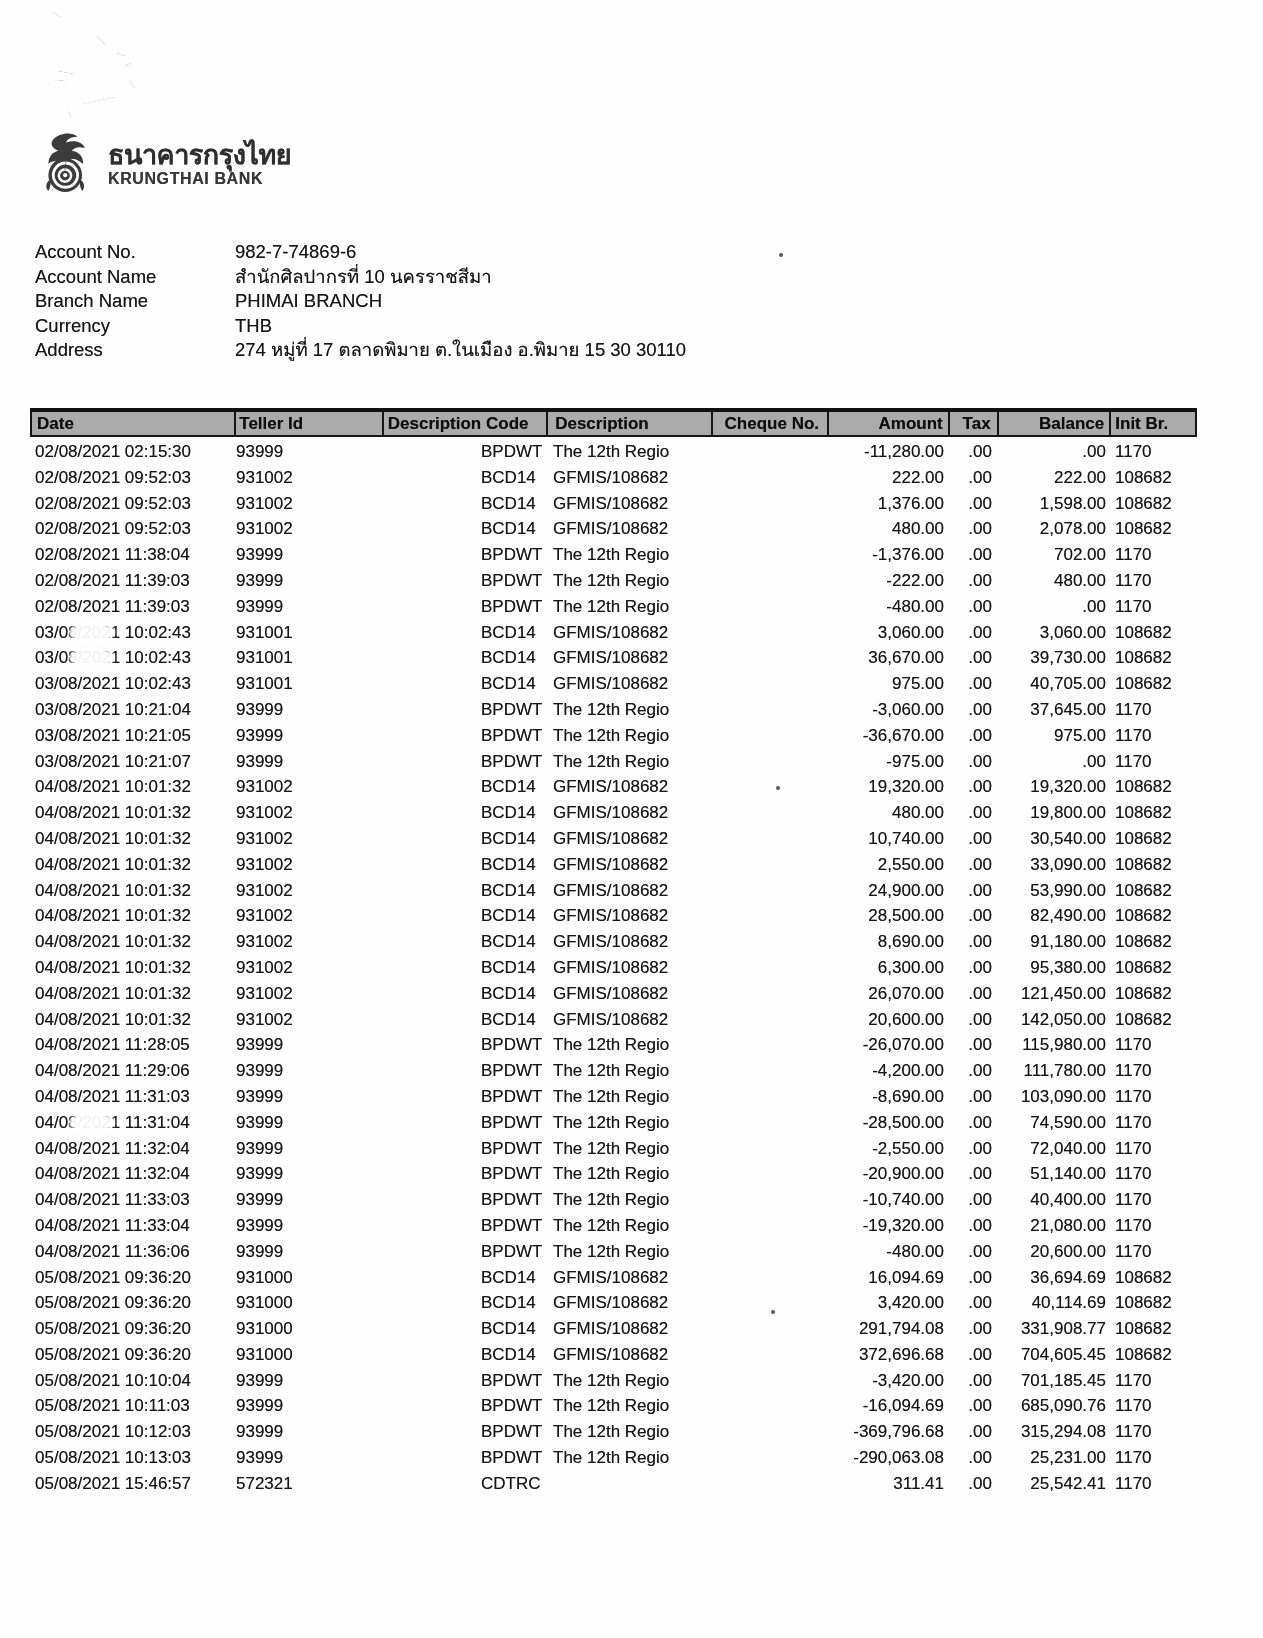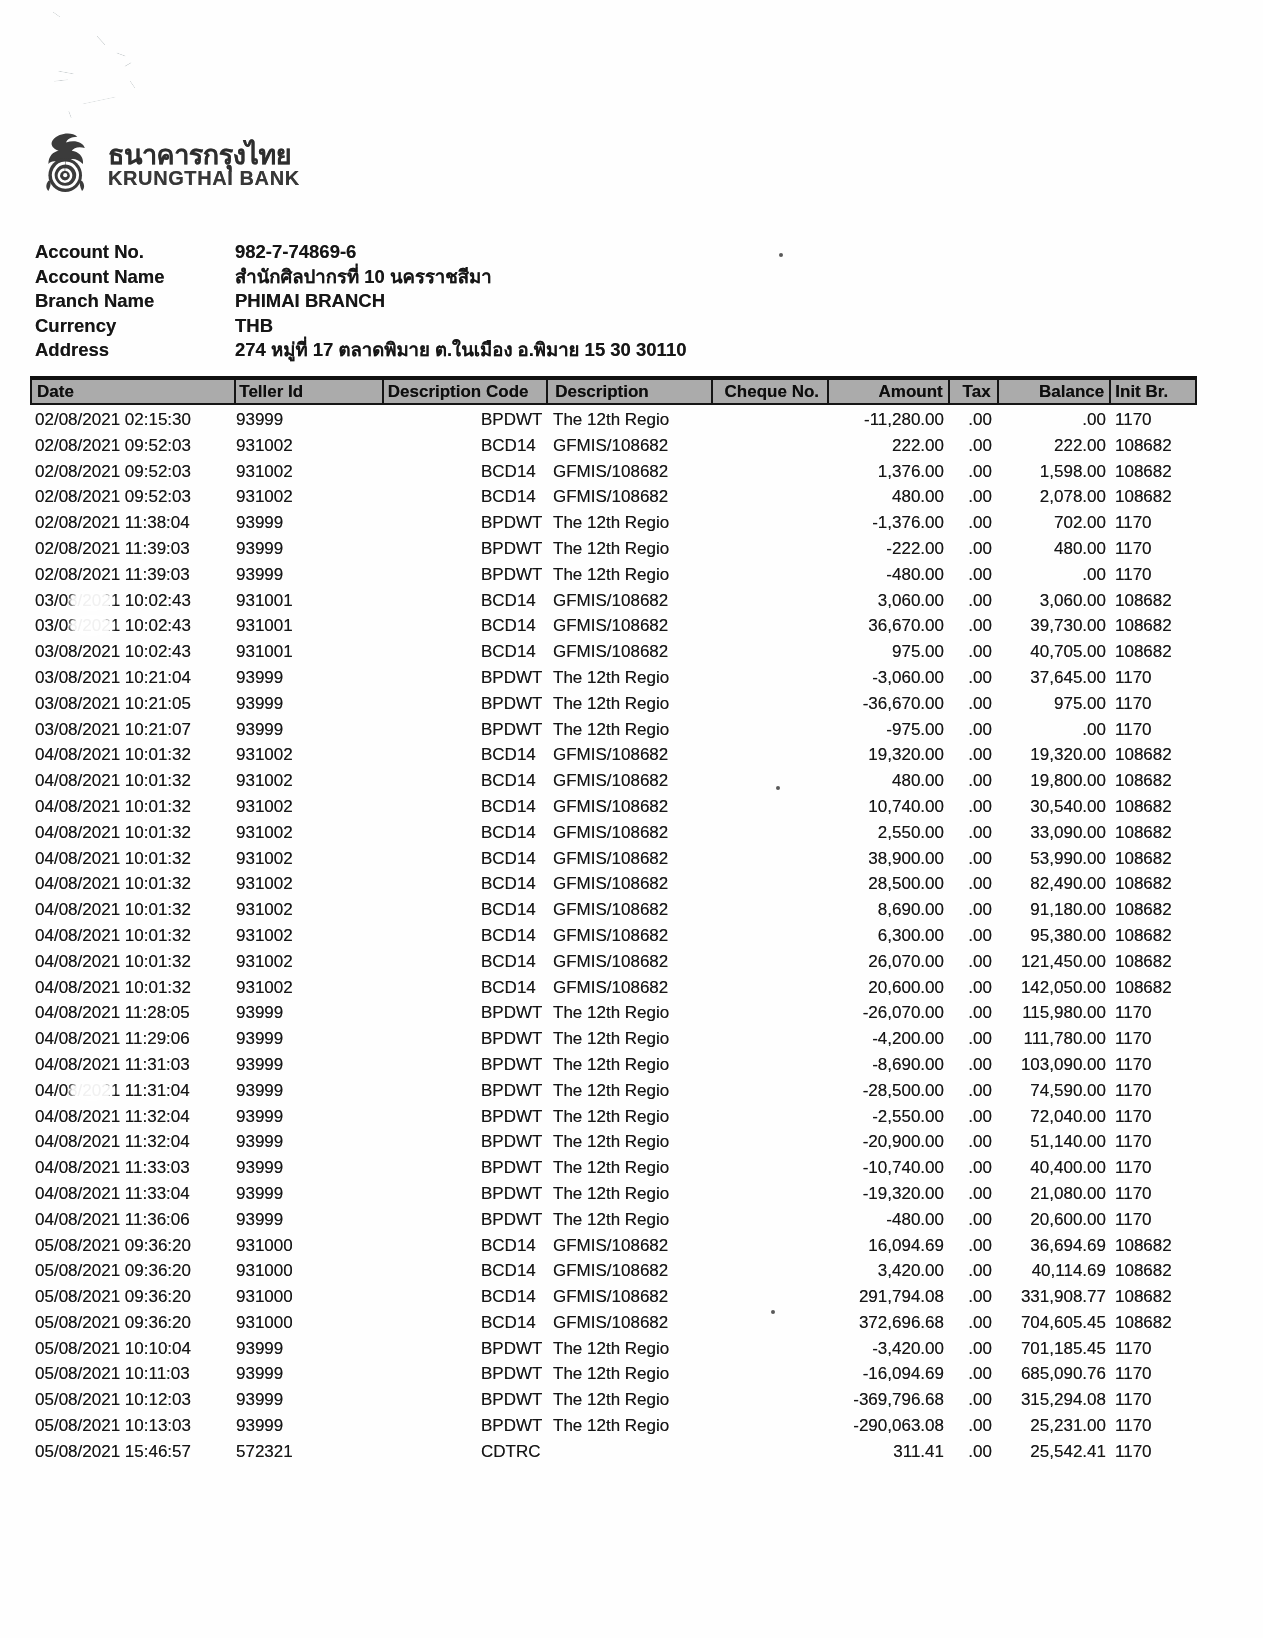--- a/index.html
+++ b/index.html
@@ -11,30 +11,30 @@
     color:#161616;
     overflow:hidden;
   }
   .ink{ text-shadow:0 0 .5px rgba(0,0,0,.55); }
 
   
   .bank-header{position:absolute;left:40px;top:132px;display:flex;align-items:center;}
   .bank-logo{width:56px;height:62px;margin-right:12px;}
   .bank-names{display:flex;flex-direction:column;justify-content:center;}
   .bank-name-thai{font-size:27px;font-weight:bold;color:#2e2e2e;letter-spacing:-.5px;line-height:30px;}
-  .bank-name-eng{font-size:20px;font-weight:bold;color:#383838;letter-spacing:.6px;line-height:17px;}
+  .bank-name-eng{font-size:16px;font-weight:bold;color:#383838;letter-spacing:.6px;line-height:17px;}
 
   
-  .account-info{position:absolute;left:35px;top:240px;width:900px;font-weight:bold;}
+  .account-info{position:absolute;left:35px;top:240px;width:900px;}
   .acc-row{display:flex;line-height:24.6px;font-size:18.5px;}
   .acc-label{width:200px;flex:0 0 200px;}
   .acc-value{flex:1;}
 
   
-  .txn-table{position:absolute;left:30px;top:376px;width:1167px;}
+  .txn-table{position:absolute;left:30px;top:408px;width:1167px;}
   .thead{
     display:flex;
     background:#ababab;
     border:2px solid #151515;
     border-top:4px solid #111;
     box-sizing:border-box;
     height:29px;
   }
   .th{
     box-sizing:border-box;
@@ -338,21 +338,21 @@
           <div class="td col-tax">.00</div>
           <div class="td col-balance">33,090.00</div>
           <div class="td col-init">108682</div>
         </div>
         <div class="tr">
           <div class="td col-date">04/08/2021 10:01:32</div>
           <div class="td col-teller">931002</div>
           <div class="td col-code">BCD14</div>
           <div class="td col-desc">GFMIS/108682</div>
           <div class="td col-cheque"></div>
-          <div class="td col-amount">38,900.00</div>
+          <div class="td col-amount">24,900.00</div>
           <div class="td col-tax">.00</div>
           <div class="td col-balance">53,990.00</div>
           <div class="td col-init">108682</div>
         </div>
         <div class="tr">
           <div class="td col-date">04/08/2021 10:01:32</div>
           <div class="td col-teller">931002</div>
           <div class="td col-code">BCD14</div>
           <div class="td col-desc">GFMIS/108682</div>
           <div class="td col-cheque"></div>

